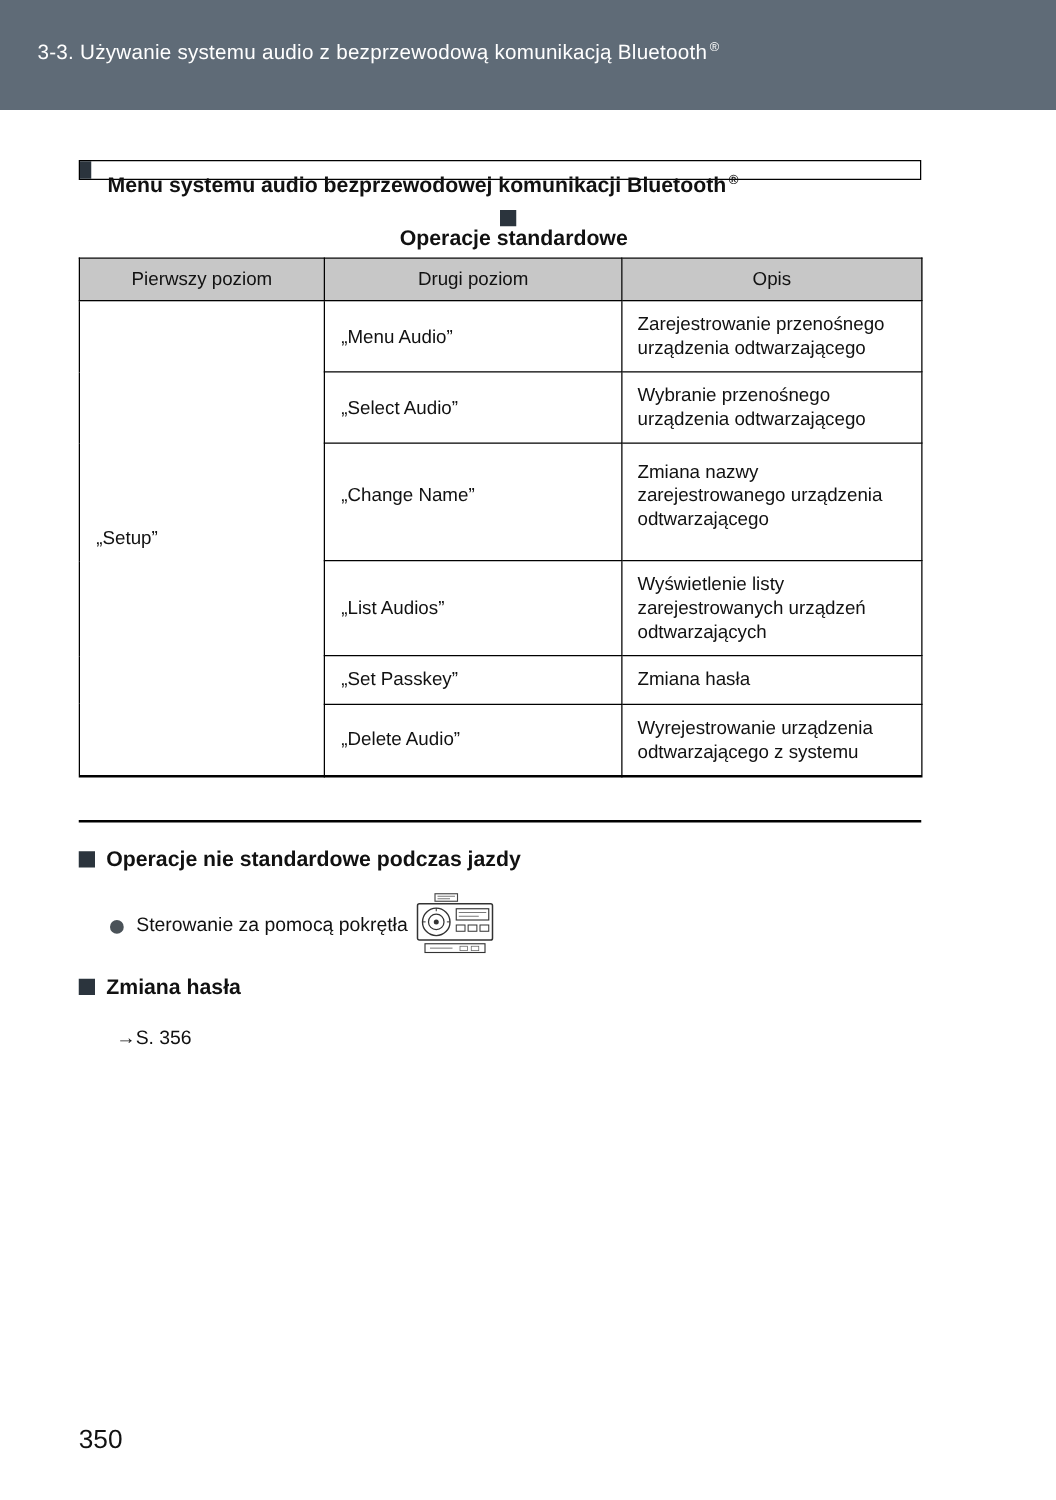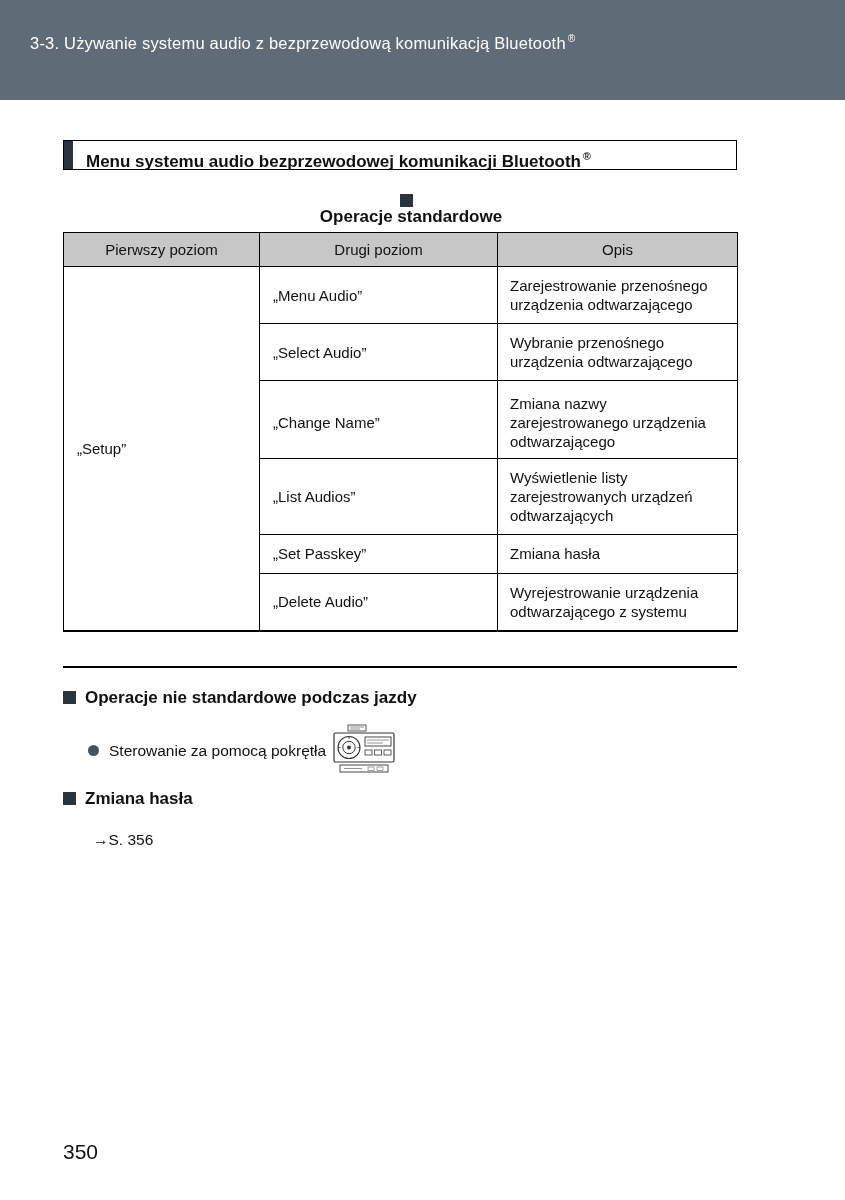--- a/index.html
+++ b/index.html
@@ -7,21 +7,21 @@
   body {
     height: 1200px;
     background: #ffffff;
     font-family: "Liberation Sans", sans-serif;
     color: #111;
     position: relative;
     overflow: hidden;
   }
   .topbar {
     width: 100%;
-    height: 100px;
+    height: 88px;
     background: var(--header-bar-bg, #5f6b77);
     padding: 33px 0 0 30px;
   }
   .topbar-text {
     color: var(--header-bar-text, #ffffff);
     font-size: 16.5px;
     letter-spacing: 0.2px;
   }
   sup.reg {
     font-size: 0.62em;
@@ -30,21 +30,21 @@
   }
   .content {
     margin-left: 63px;
     width: 674px;
   }
   .title-box {
     margin-top: 40px;
     border: 1px solid #000;
     display: flex;
     align-items: stretch;
-    height: 30px;
+    height: 16px;
     background: #fff;
   }
   .title-accent {
     width: 9px;
     background: var(--accent-dark, #1c242c);
     flex: 0 0 9px;
   }
   .title-text {
     font-size: 17px;
     font-weight: bold;
@@ -96,21 +96,21 @@
   }
   td.second-col {
     vertical-align: middle;
     padding: 9px 10px 9px 13px;
   }
   td.desc-col {
     vertical-align: middle;
     padding: 9px 14px 9px 12px;
     line-height: 1.27;
   }
-  tr.tall td.second-col, tr.tall td.desc-col { padding-top: 13px; padding-bottom: 7px; }
+  tr.tall td.second-col, tr.tall td.desc-col { padding-top: 13px; padding-bottom: 23px; }
   .divider {
     border: none;
     border-top: 2px solid #000;
     margin-top: 34px;
     width: 674px;
   }
   .bullet-row {
     display: flex;
     align-items: center;
     margin-top: 16px;

